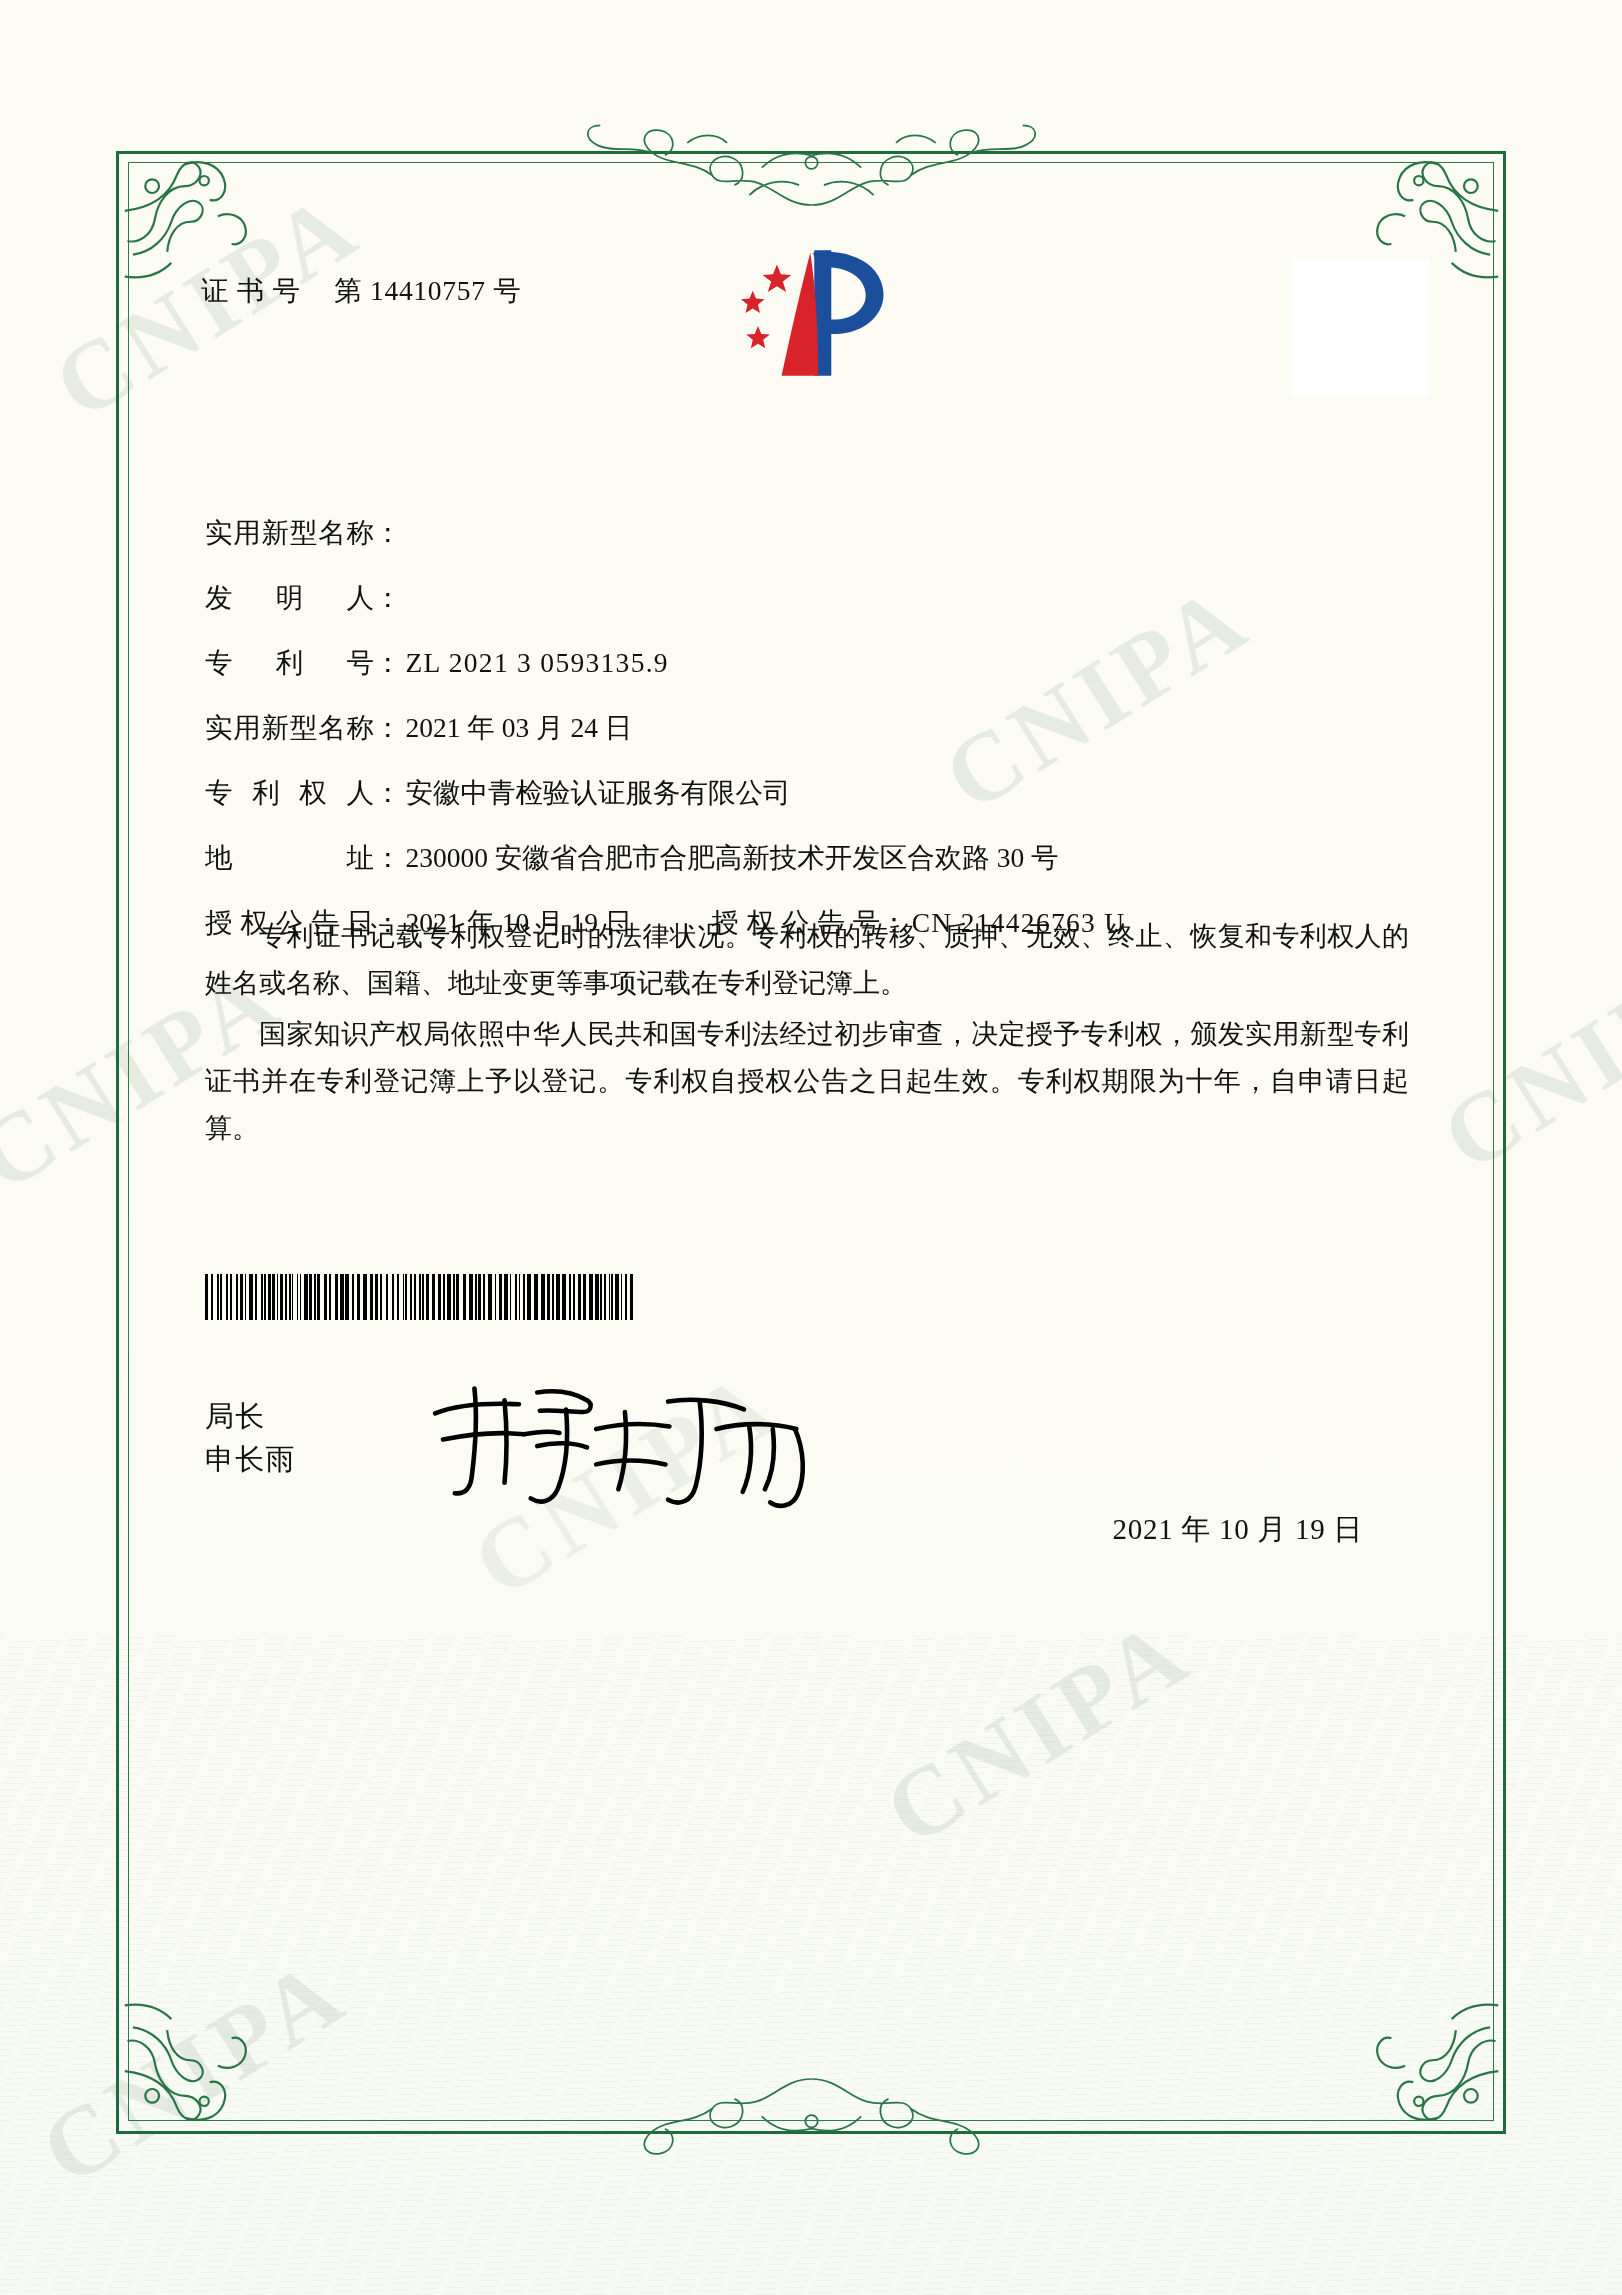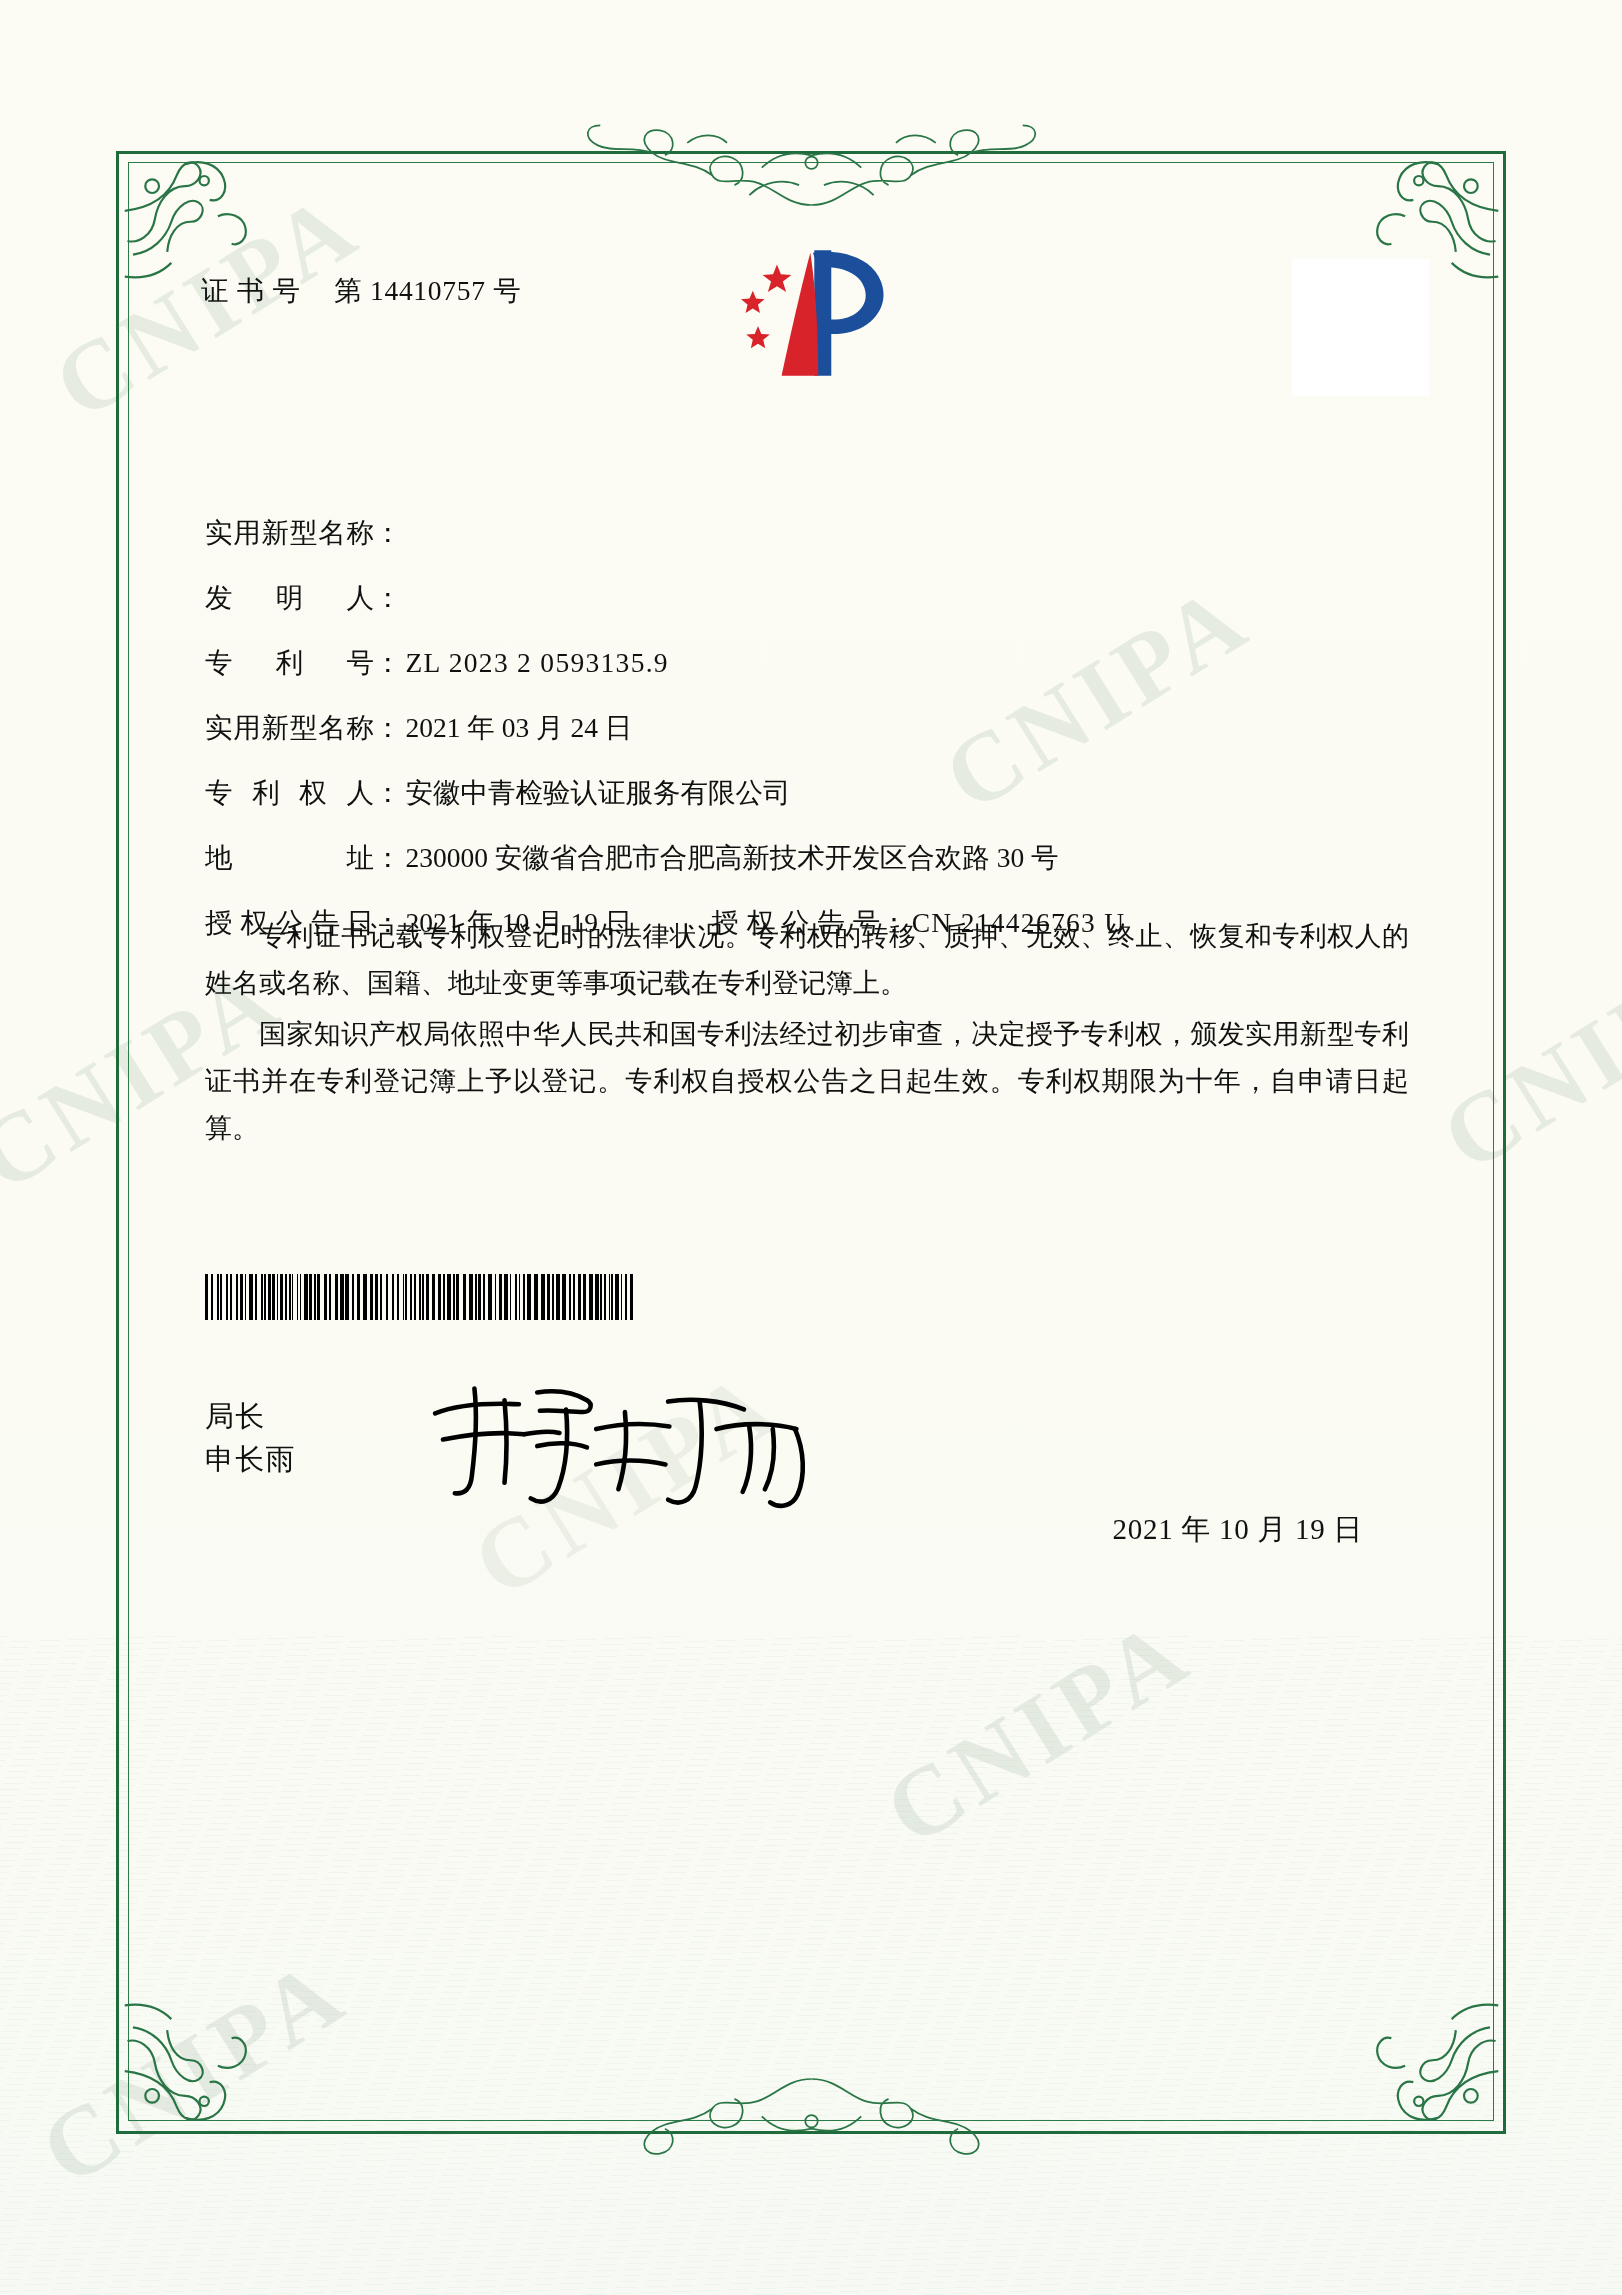--- a/index.html
+++ b/index.html
@@ -1253,21 +1253,21 @@
       </div>
 
       <div class="field-row">
         <span class="field-label lbl-5">发明人</span>
         <span class="field-colon">：</span>
       </div>
 
       <div class="field-row">
         <span class="field-label lbl-4">专利号</span>
         <span class="field-colon">：</span>
-        <span class="field-value value-mono">ZL 2023 2 0593135.9</span>
+        <span class="field-value value-mono">ZL 2021 3 0593135.9</span>
       </div>
 
       <div class="field-row">
         <span class="field-label lbl-5">实用新型名称</span>
         <span class="field-colon">：</span>
         <span class="field-value">2021 年 03 月 24 日</span>
       </div>
 
       <div class="field-row">
         <span class="field-label lbl-4">专利权人</span>

